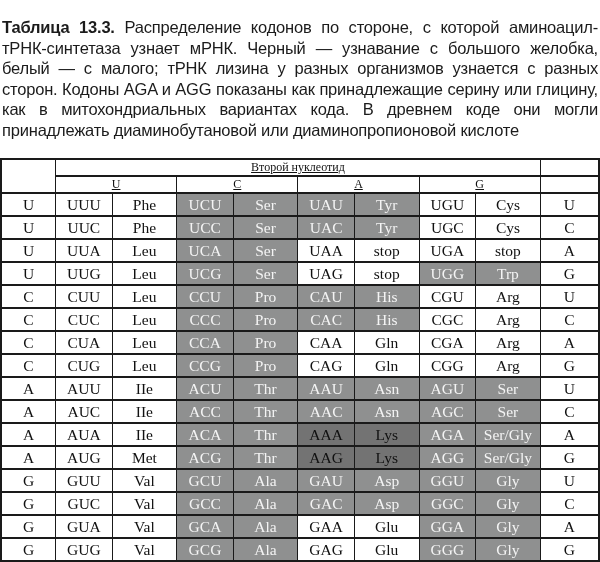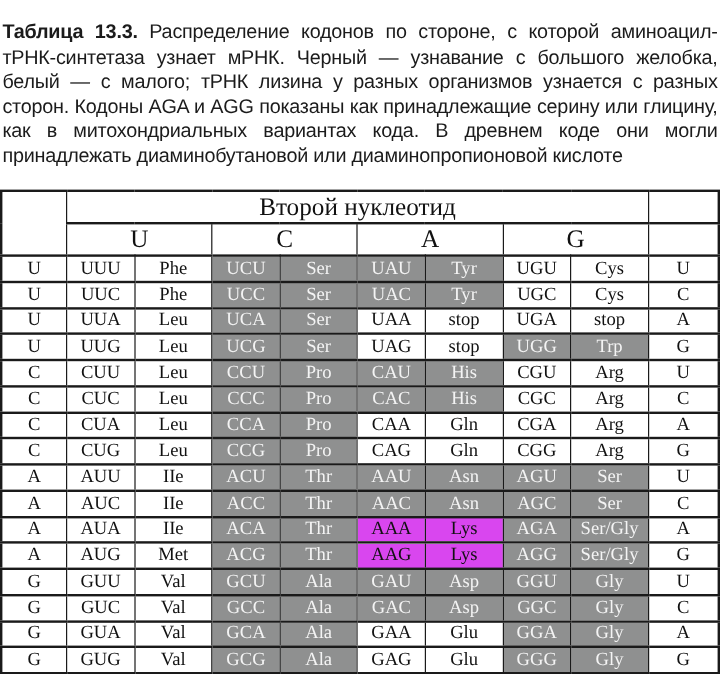--- a/index.html
+++ b/index.html
@@ -41,23 +41,23 @@
   table.codon th, table.codon td {
     border: solid #1a1a1a;
     border-width: 2.2px 1.4px;
     padding: 0;
     text-align: center;
     vertical-align: middle;
     font-weight: normal;
     overflow: hidden;
     white-space: nowrap;
   }
-  table.codon thead th { font-size: 21px; }
+  table.codon thead th { font-size: 12px; text-decoration: underline; }
   .shade-d { background: #8f9090; color: #f4f4f4; }
-  .shade-l { background: #d946ef; color: #111111; }
+  .shade-l { background: #737373; color: #111111; }
 </style>
 </head>
 <body>
 
 <p class="caption"><b>Таблица 13.3.</b><span> Распределение кодонов по стороне, с которой аминоацил-тРНК-синтетаза узнает мРНК. Черный — узнавание с большого желобка, белый — с малого; тРНК лизина у разных организмов узнается с разных сторон. Кодоны AGA и AGG показаны как принадлежащие серину или глицину, как в митохондриальных вариантах кода. В древнем коде они могли принадлежать диаминобутановой или диаминопропионовой кислоте</span></p>
 
 <table class="codon">
   <colgroup>
     <col style="width:54px">
     <col style="width:56px">

